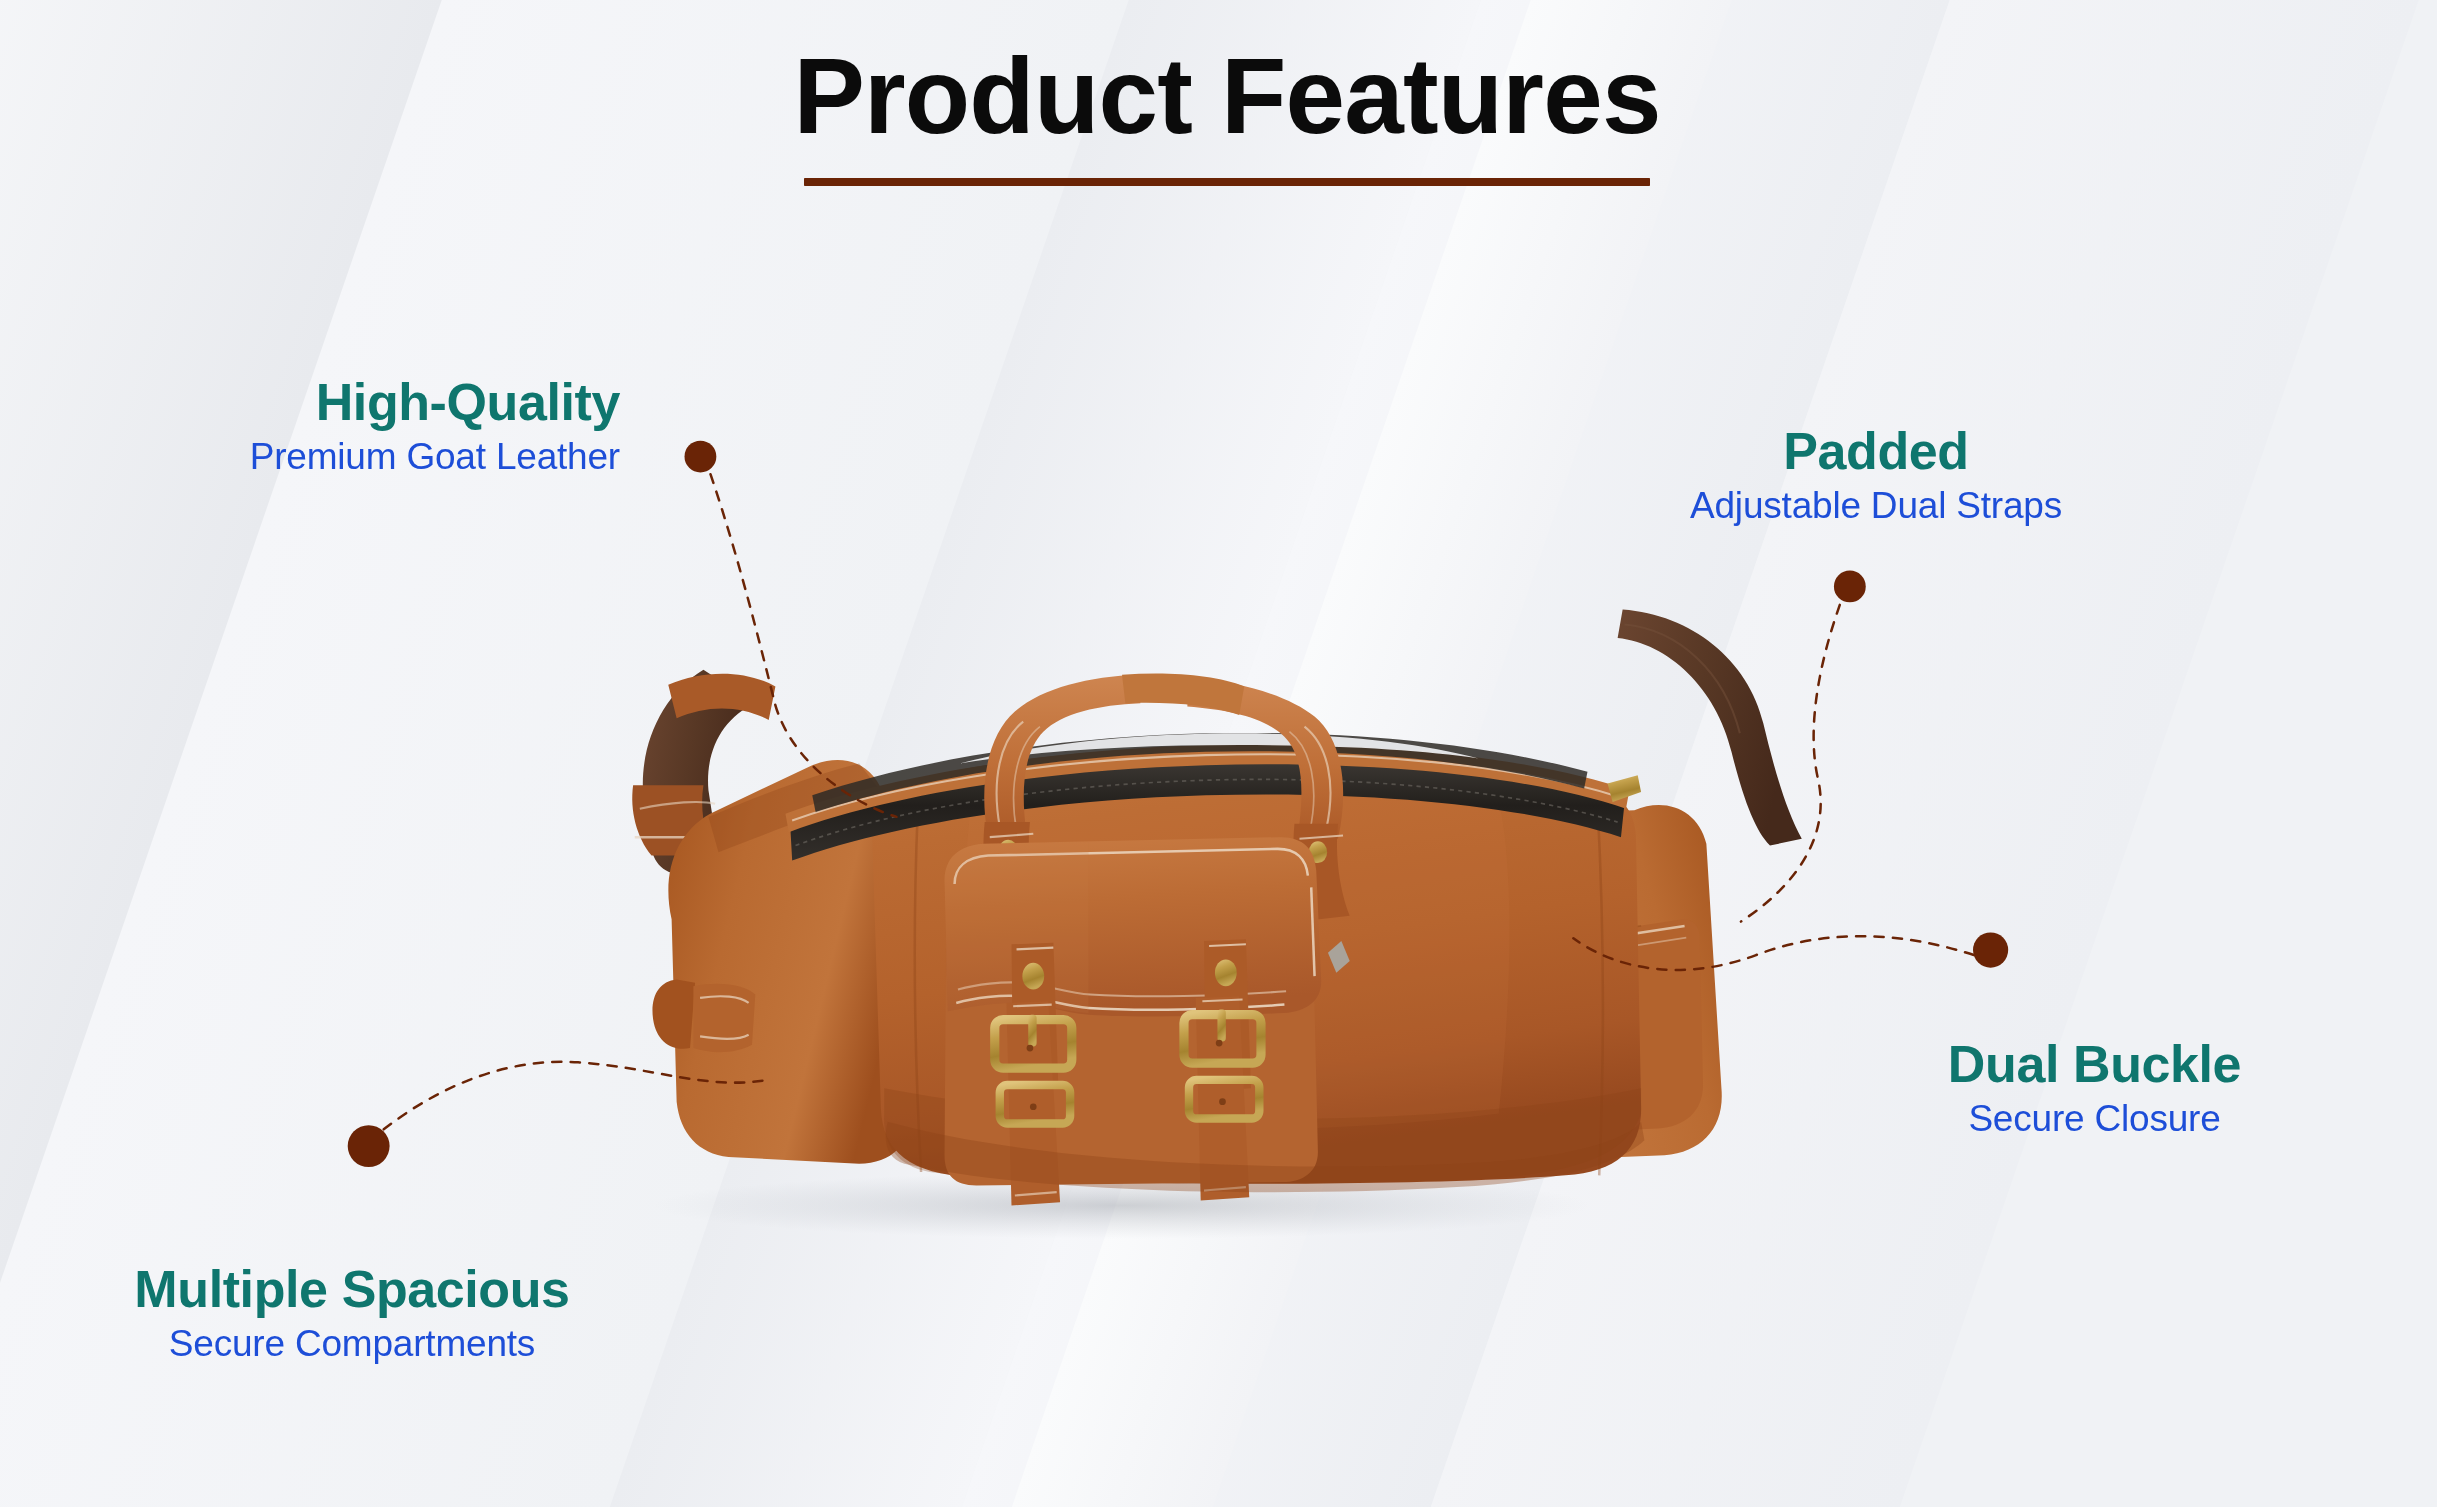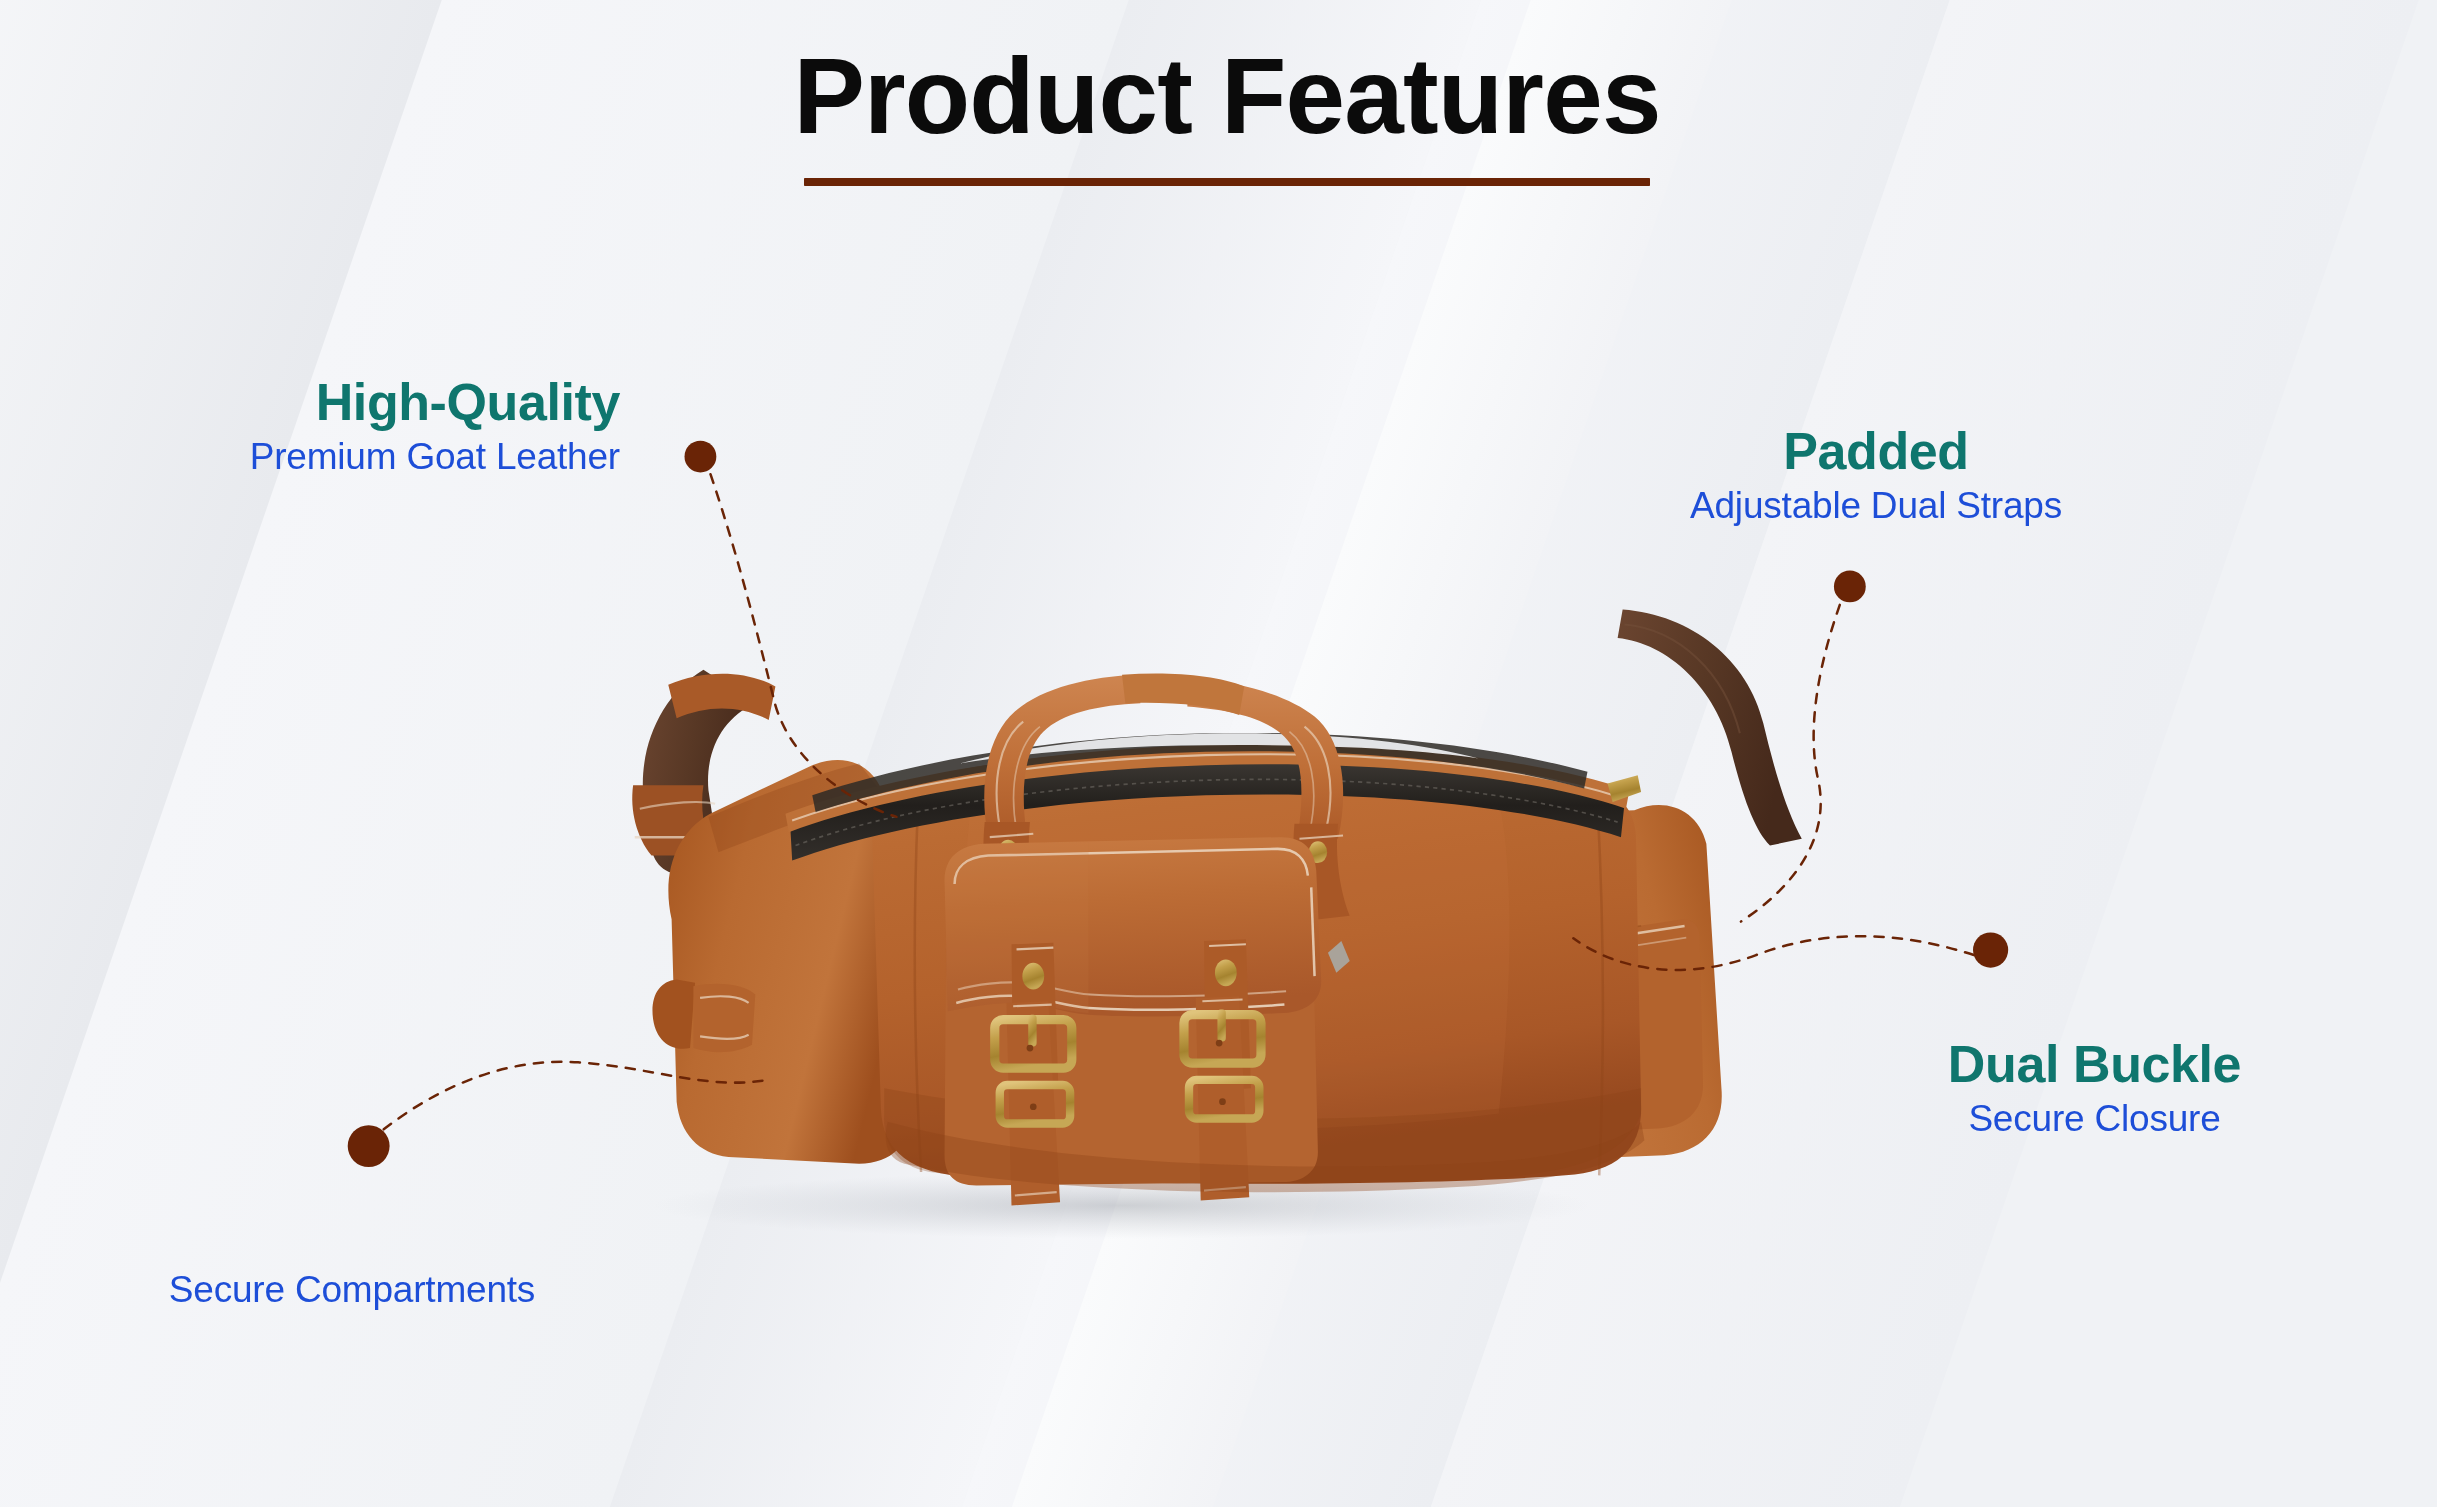--- a/index.html
+++ b/index.html
@@ -332,15 +332,16 @@
   <div class="fl-title">Padded</div>
   <div class="fl-sub">Adjustable Dual Straps</div>
 </div>
 
 <div class="feature-label align-center" id="label-dual-buckle">
   <div class="fl-title">Dual Buckle</div>
   <div class="fl-sub">Secure Closure</div>
 </div>
 
 <div class="feature-label align-center" id="label-multiple">
+  <div class="fl-title">Multiple Spacious</div>
   <div class="fl-sub">Secure Compartments</div>
 </div>
 
 
 </body></html>

